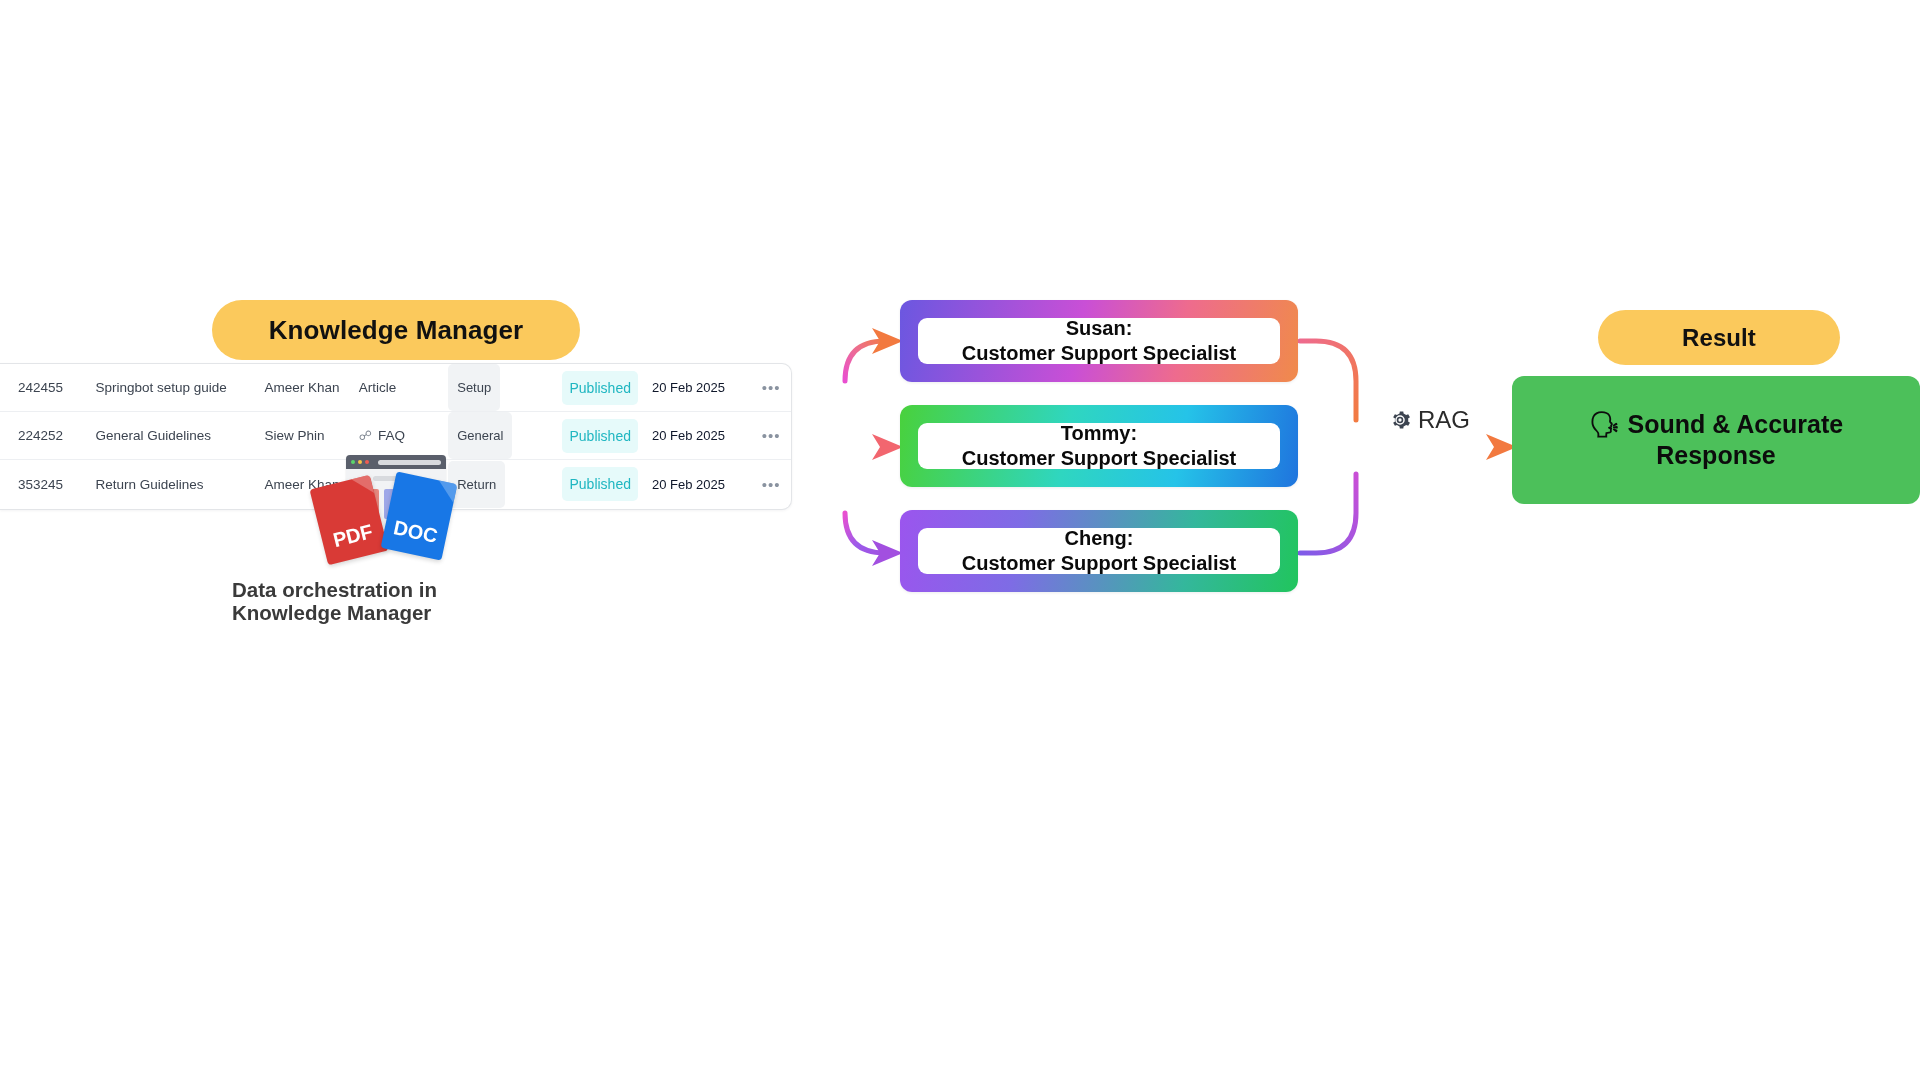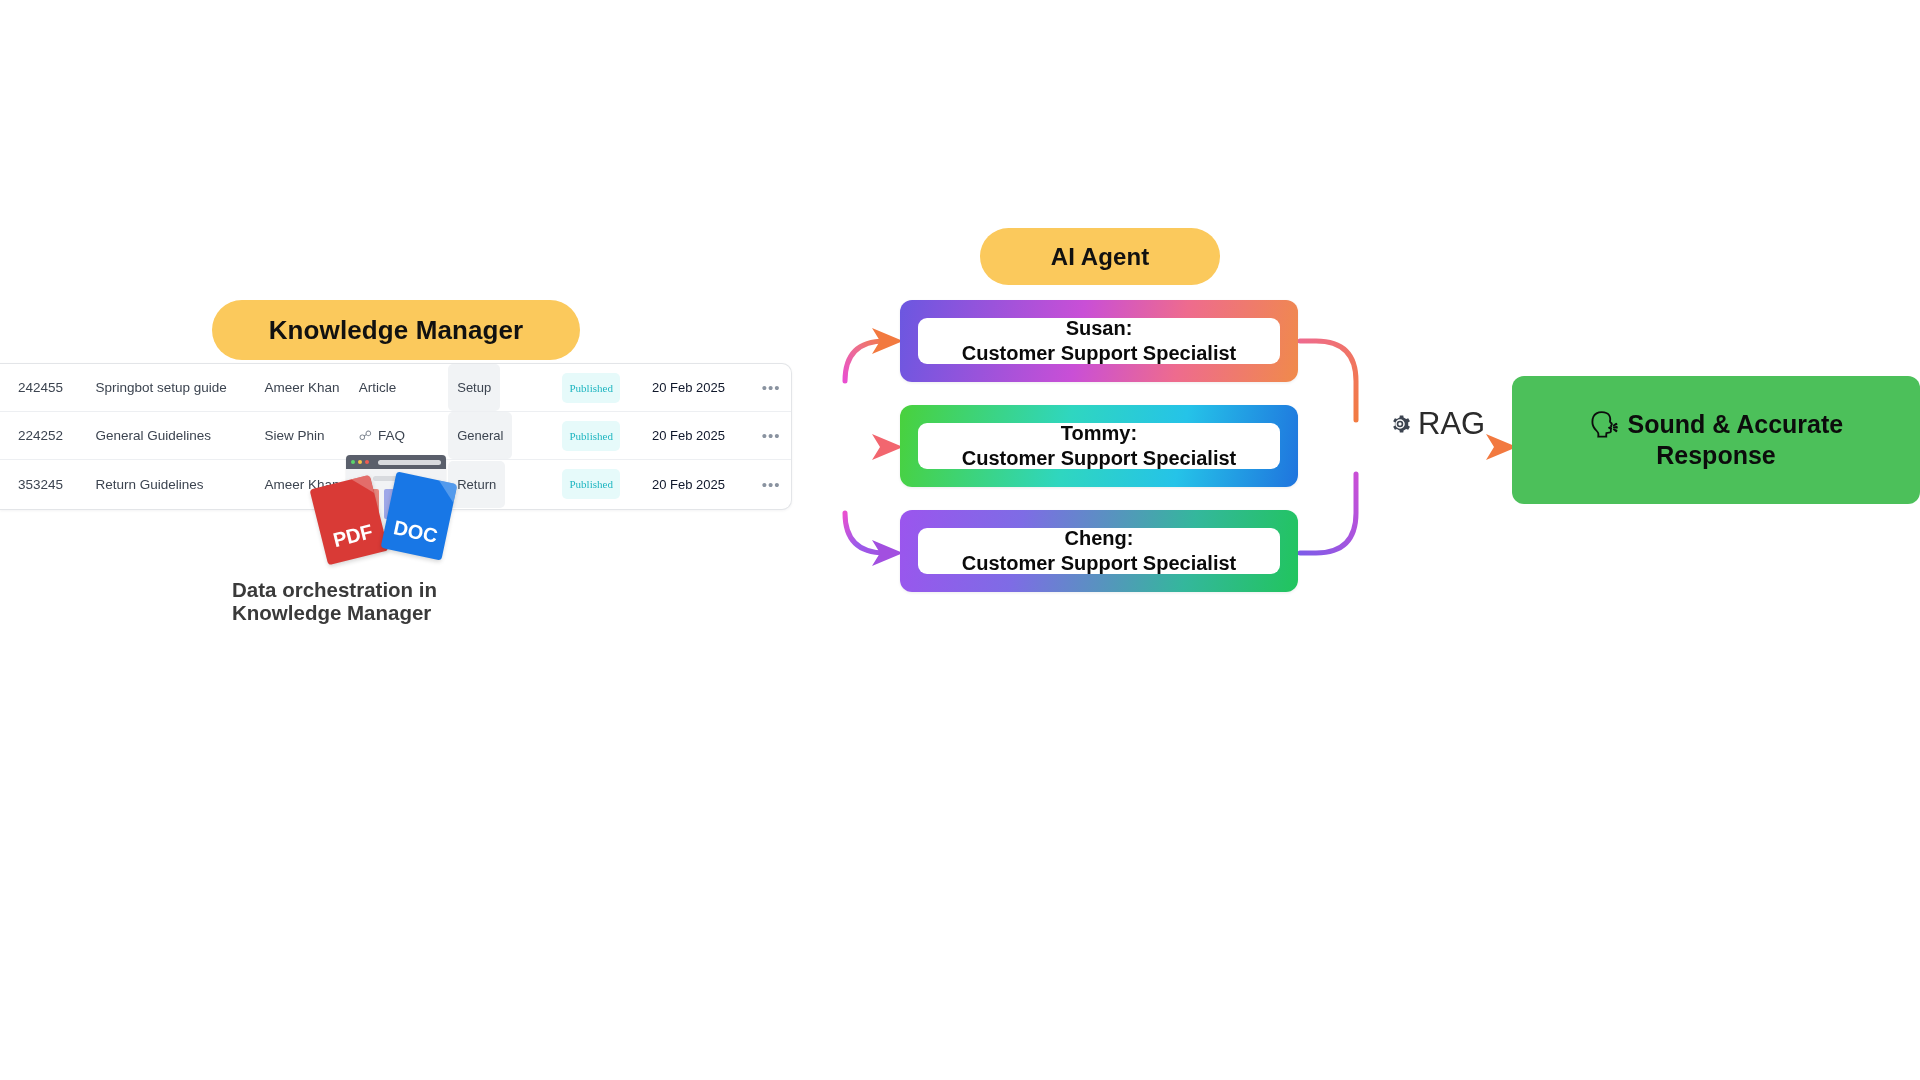--- a/index.html
+++ b/index.html
@@ -62,22 +62,21 @@
     padding: 16px 9px;
     font-size: 13px;
     color: #3C4450;
   }
   .badge-pub {
     display: inline-block;
     background: #E6FAFA;
     border-radius: 5px;
     padding: 9px 7px;
     color: #1FB6C1;
-    font-size: 11px;
-    font-family: Liberation Serif, serif;
+    font-size: 14px;
   }
   .link-ico { color: #7C848F; font-size: 13px; line-height: 1; }
 
   
   #docs-art { position: absolute; left: 318px; top: 455px; width: 150px; height: 120px; }
   .browser-card {
     position: absolute; left: 28px; top: 0; width: 100px; height: 74px;
     background: #F2F3F5; border-radius: 4px; overflow: hidden;
     box-shadow: 0 1px 2px rgba(0,0,0,.12);
   }
@@ -150,21 +149,21 @@
     display: flex; align-items: center; justify-content: center;
     text-align: center;
     font-weight: 800; font-size: 25px; color: #0C0C0C; line-height: 1.25;
     padding: 0 24px;
   }
 
   
   #rag-label {
     position: absolute; left: 1389px; top: 406px;
     display: flex; align-items: center; gap: 7px;
-    font-size: 31px; color: #2B2B2B; font-weight: 400;
+    font-size: 24px; color: #2B2B2B; font-weight: 400;
   }
 
   
   #wires { position: absolute; left: 0; top: 0; width: 1920px; height: 1080px; pointer-events: none; }
 </style>
 </head>
 <body>
 
 <div id="stage">
 
@@ -338,23 +337,20 @@
       <span class="fold"></span>
       <span>DOC</span>
     </div>
   </div>
 
   <div id="docs-caption">
     <div>Data orchestration in</div>
     <div>Knowledge Manager</div>
   </div>
 
-  <div class="pill" id="pill-ai">
-    <span>AI Agent</span>
-  </div>
 
   <div class="agent-box" id="agent-1">
     <div class="agent-inner">
       <div>Susan:</div>
       <div>Customer Support Specialist</div>
     </div>
   </div>
 
   <div class="agent-box" id="agent-2">
     <div class="agent-inner">
@@ -371,20 +367,23 @@
   </div>
 
   <div id="rag-label">
     <svg width="22" height="22" viewBox="0 0 24 24">
       <path fill="#3C4450" d="M12 8.4a3.6 3.6 0 1 0 0 7.2 3.6 3.6 0 0 0 0-7.2zm0 5.4a1.8 1.8 0 1 1 0-3.6 1.8 1.8 0 0 1 0 3.6z"></path>
       <path fill="#3C4450" d="M21 12a8.9 8.9 0 0 0-.15-1.6l2-1.3-1.9-3.3-2.25.85a9 9 0 0 0-2.8-1.62L15.6 2.6h-3.8l-.3 2.43a9 9 0 0 0-2.8 1.62L6.45 5.8 4.55 9.1l2 1.3A8.9 8.9 0 0 0 6.4 12c0 .54.05 1.07.15 1.6l-2 1.3 1.9 3.3 2.25-.85a9 9 0 0 0 2.8 1.62l.3 2.43h3.8l.3-2.43a9 9 0 0 0 2.8-1.62l2.25.85 1.9-3.3-2-1.3c.1-.53.15-1.06.15-1.6zm-9 5.2A5.2 5.2 0 1 1 17.2 12 5.2 5.2 0 0 1 12 17.2z"></path>
     </svg>
     <span>RAG</span>
   </div>
 
+  <div class="pill" id="pill-res">
+    <span>Result</span>
+  </div>
 
   <div id="result-box">
     <div>
       <span>🗣</span>
       <span>Sound &amp; Accurate</span>
       <div>Response</div>
     </div>
   </div>
 
 </div>

